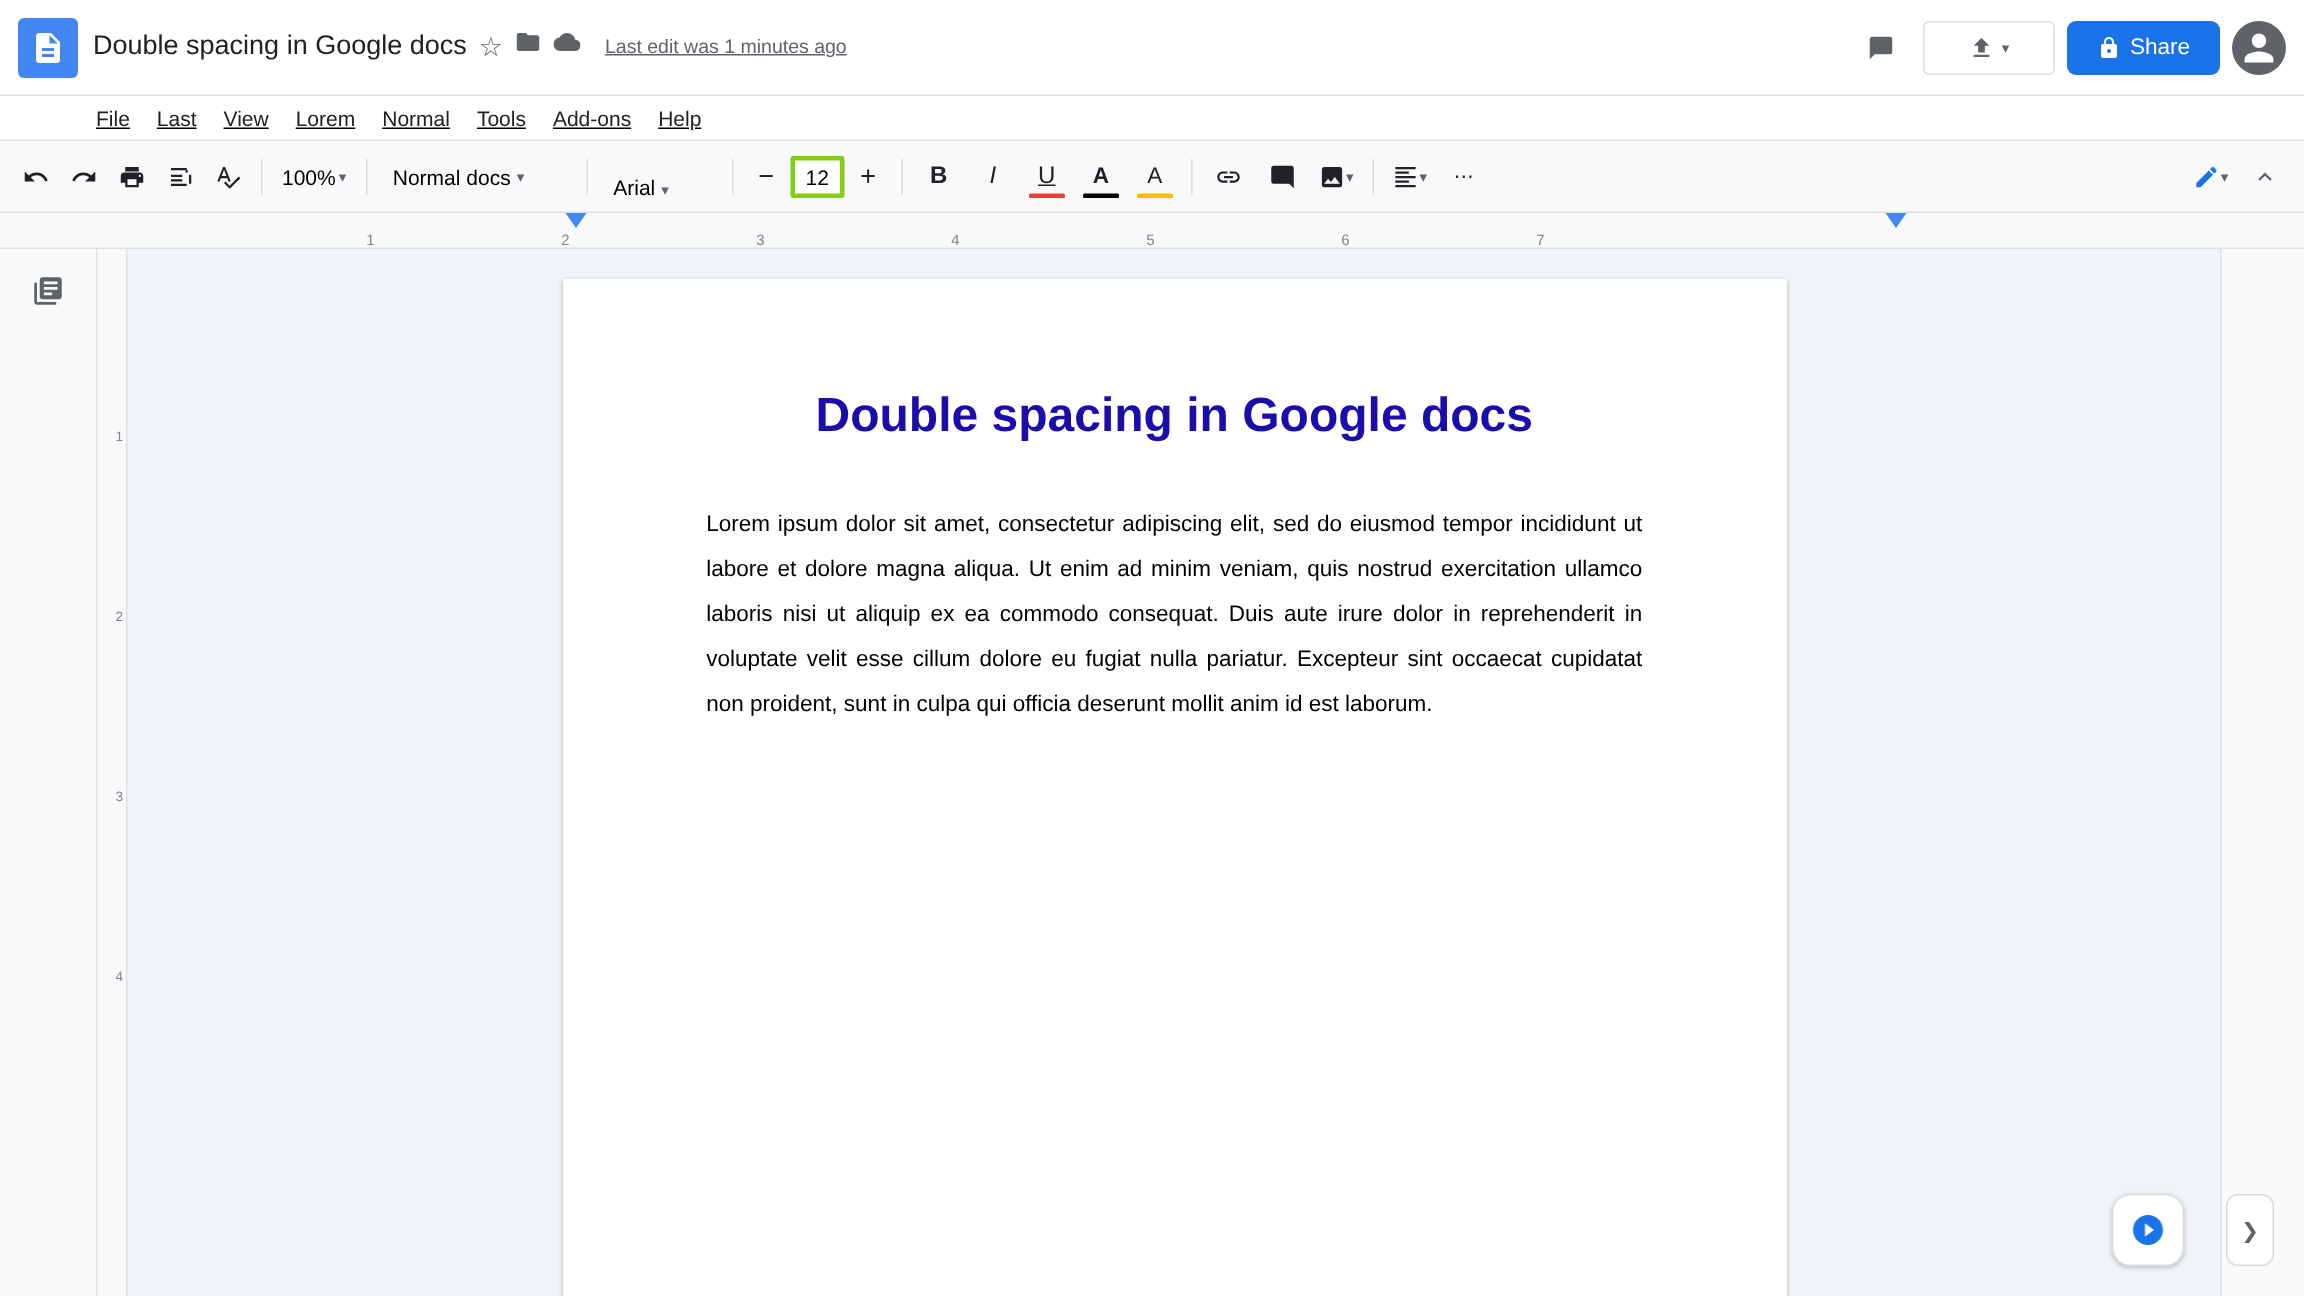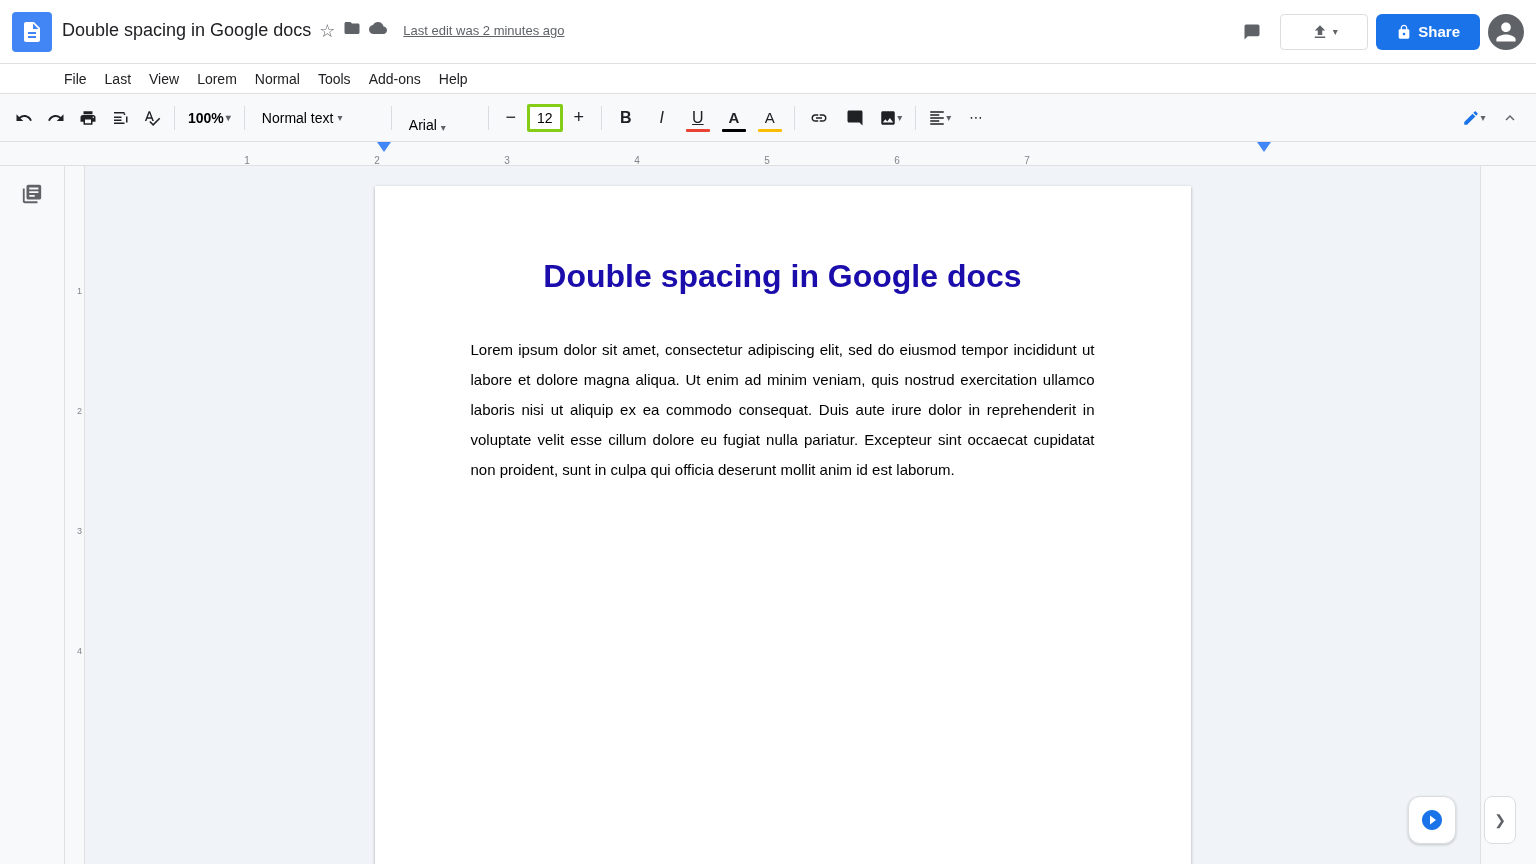--- a/index.html
+++ b/index.html
@@ -40,21 +40,21 @@
       color: #5f6368; font-size: 20px;
     }
     #publish-btn {
       width: 88px; height: 36px; border-radius: 4px; border: 1px solid #dadce0;
       background: #fff; cursor: pointer; display: flex; align-items: center; justify-content: center;
       gap: 4px; font-size: 14px; color: #202124;
     }
     #share-btn {
       background: #1a73e8; color: #fff; border: none;
       border-radius: 6px; padding: 8px 20px; font-size: 15px;
-      font-weight: 700; cursor: pointer; display: flex; align-items: center; gap: 6px;
+      font-weight: 400; cursor: pointer; display: flex; align-items: center; gap: 6px;
       height: 36px;
     }
     #avatar {
       width: 36px; height: 36px; border-radius: 50%; overflow: hidden;
       background: #5f6368; cursor: pointer;
       display: flex; align-items: center; justify-content: center;
       color: white; font-size: 14px;
     }
 
     
@@ -71,21 +71,21 @@
     }
     .tb-btn {
       height: 32px; min-width: 28px; border: none; background: transparent;
       cursor: pointer; border-radius: 4px; display: flex; align-items: center;
       justify-content: center; color: #202124; font-size: 14px; padding: 0 4px;
     }
     .tb-divider { width: 1px; height: 24px; background: #dadce0; margin: 0 4px; }
     #zoom-select {
       height: 32px; border: 1px solid transparent; background: transparent;
       border-radius: 4px; cursor: pointer; font-size: 14px; padding: 0 4px;
-      display: flex; align-items: center; gap: 2px; font-weight: bold;
+      display: flex; align-items: center; gap: 2px;
     }
     #style-select {
       height: 32px; border: 1px solid transparent; background: transparent;
       border-radius: 4px; cursor: pointer; font-size: 14px; padding: 0 8px;
       min-width: 130px; display: flex; align-items: center; gap: 4px;
     }
     #font-select {
       height: 32px; border: 1px solid transparent; background: transparent;
       border-radius: 4px; cursor: pointer; font-size: 14px; padding: 0 8px;
       min-width: 80px; display: flex; align-items: flex-end; gap: 4px;
@@ -247,21 +247,21 @@
       <span class="title-icon">
         <svg width="18" height="18" viewBox="0 0 24 24" fill="#5f6368">
             <path d="M10 4H4c-1.1 0-2 .9-2 2v12c0 1.1.9 2 2 2h16c1.1 0 2-.9 2-2V8c0-1.1-.9-2-2-2h-8l-2-2z"></path>
           </svg>
       </span>
       <span class="title-icon">
         <svg width="18" height="18" viewBox="0 0 24 24" fill="#5f6368">
             <path d="M19.35 10.04C18.67 6.59 15.64 4 12 4 9.11 4 6.6 5.64 5.35 8.04 2.34 8.36 0 10.91 0 14c0 3.31 2.69 6 6 6h13c2.76 0 5-2.24 5-5 0-2.64-2.05-4.78-4.65-4.96z"></path>
           </svg>
       </span>
-      <span id="last-edit">Last edit was 2 minutes ago</span>
+      <span id="last-edit">Last edit was 1 minutes ago</span>
     </div>
     <div id="menu-bar">
     </div>
   </div>
 
   <div id="header-actions">
     <button id="comment-btn">
       <svg width="20" height="20" viewBox="0 0 24 24" fill="#5f6368">
           <path d="M21 15a2 2 0 0 1-2 2H7l-4 4V5a2 2 0 0 1 2-2h14a2 2 0 0 1 2 2z"></path>
         </svg>
@@ -279,21 +279,21 @@
       <span>Share</span>
     </button>
     <div id="avatar">
       <svg width="24" height="24" viewBox="0 0 24 24" fill="white">
           <path d="M12 12c2.7 0 4.8-2.1 4.8-4.8S14.7 2.4 12 2.4 7.2 4.5 7.2 7.2 9.3 12 12 12zm0 2.4c-3.2 0-9.6 1.6-9.6 4.8v2.4h19.2v-2.4c0-3.2-6.4-4.8-9.6-4.8z"></path>
         </svg>
     </div>
   </div>
 </div>
 
-<div style="background:#fff; height:30px; display:flex; align-items:center; padding: 0 56px; border-bottom: 1px solid #e0e0e0;">
+<div style="background:#fff; height:30px; display:flex; align-items:center; padding: 0 56px; border-bottom: 1px solid #e0e0e0; text-decoration: underline;">
   <div id="menu-items-row" style="display:flex; gap:2px;">
   <span class="menu-item">File</span>
       <span class="menu-item">Last</span>
       <span class="menu-item">View</span>
       <span class="menu-item">Lorem</span>
       <span class="menu-item">Normal</span>
       <span class="menu-item">Tools</span>
       <span class="menu-item">Add-ons</span>
       <span class="menu-item">Help</span>
     </div>
@@ -329,21 +329,21 @@
   <div class="tb-divider"></div>
 
   <div id="zoom-select">
     <span>100%</span>
     <span class="chevron">▾</span>
   </div>
 
   <div class="tb-divider"></div>
 
   <div id="style-select">
-    <span>Normal text</span>
+    <span>Normal docs</span>
     <span class="chevron">▾</span>
   </div>
 
   <div class="tb-divider"></div>
 
   <div id="font-select">
     <span>Arial</span>
     <span class="chevron">▾</span>
   </div>
 

